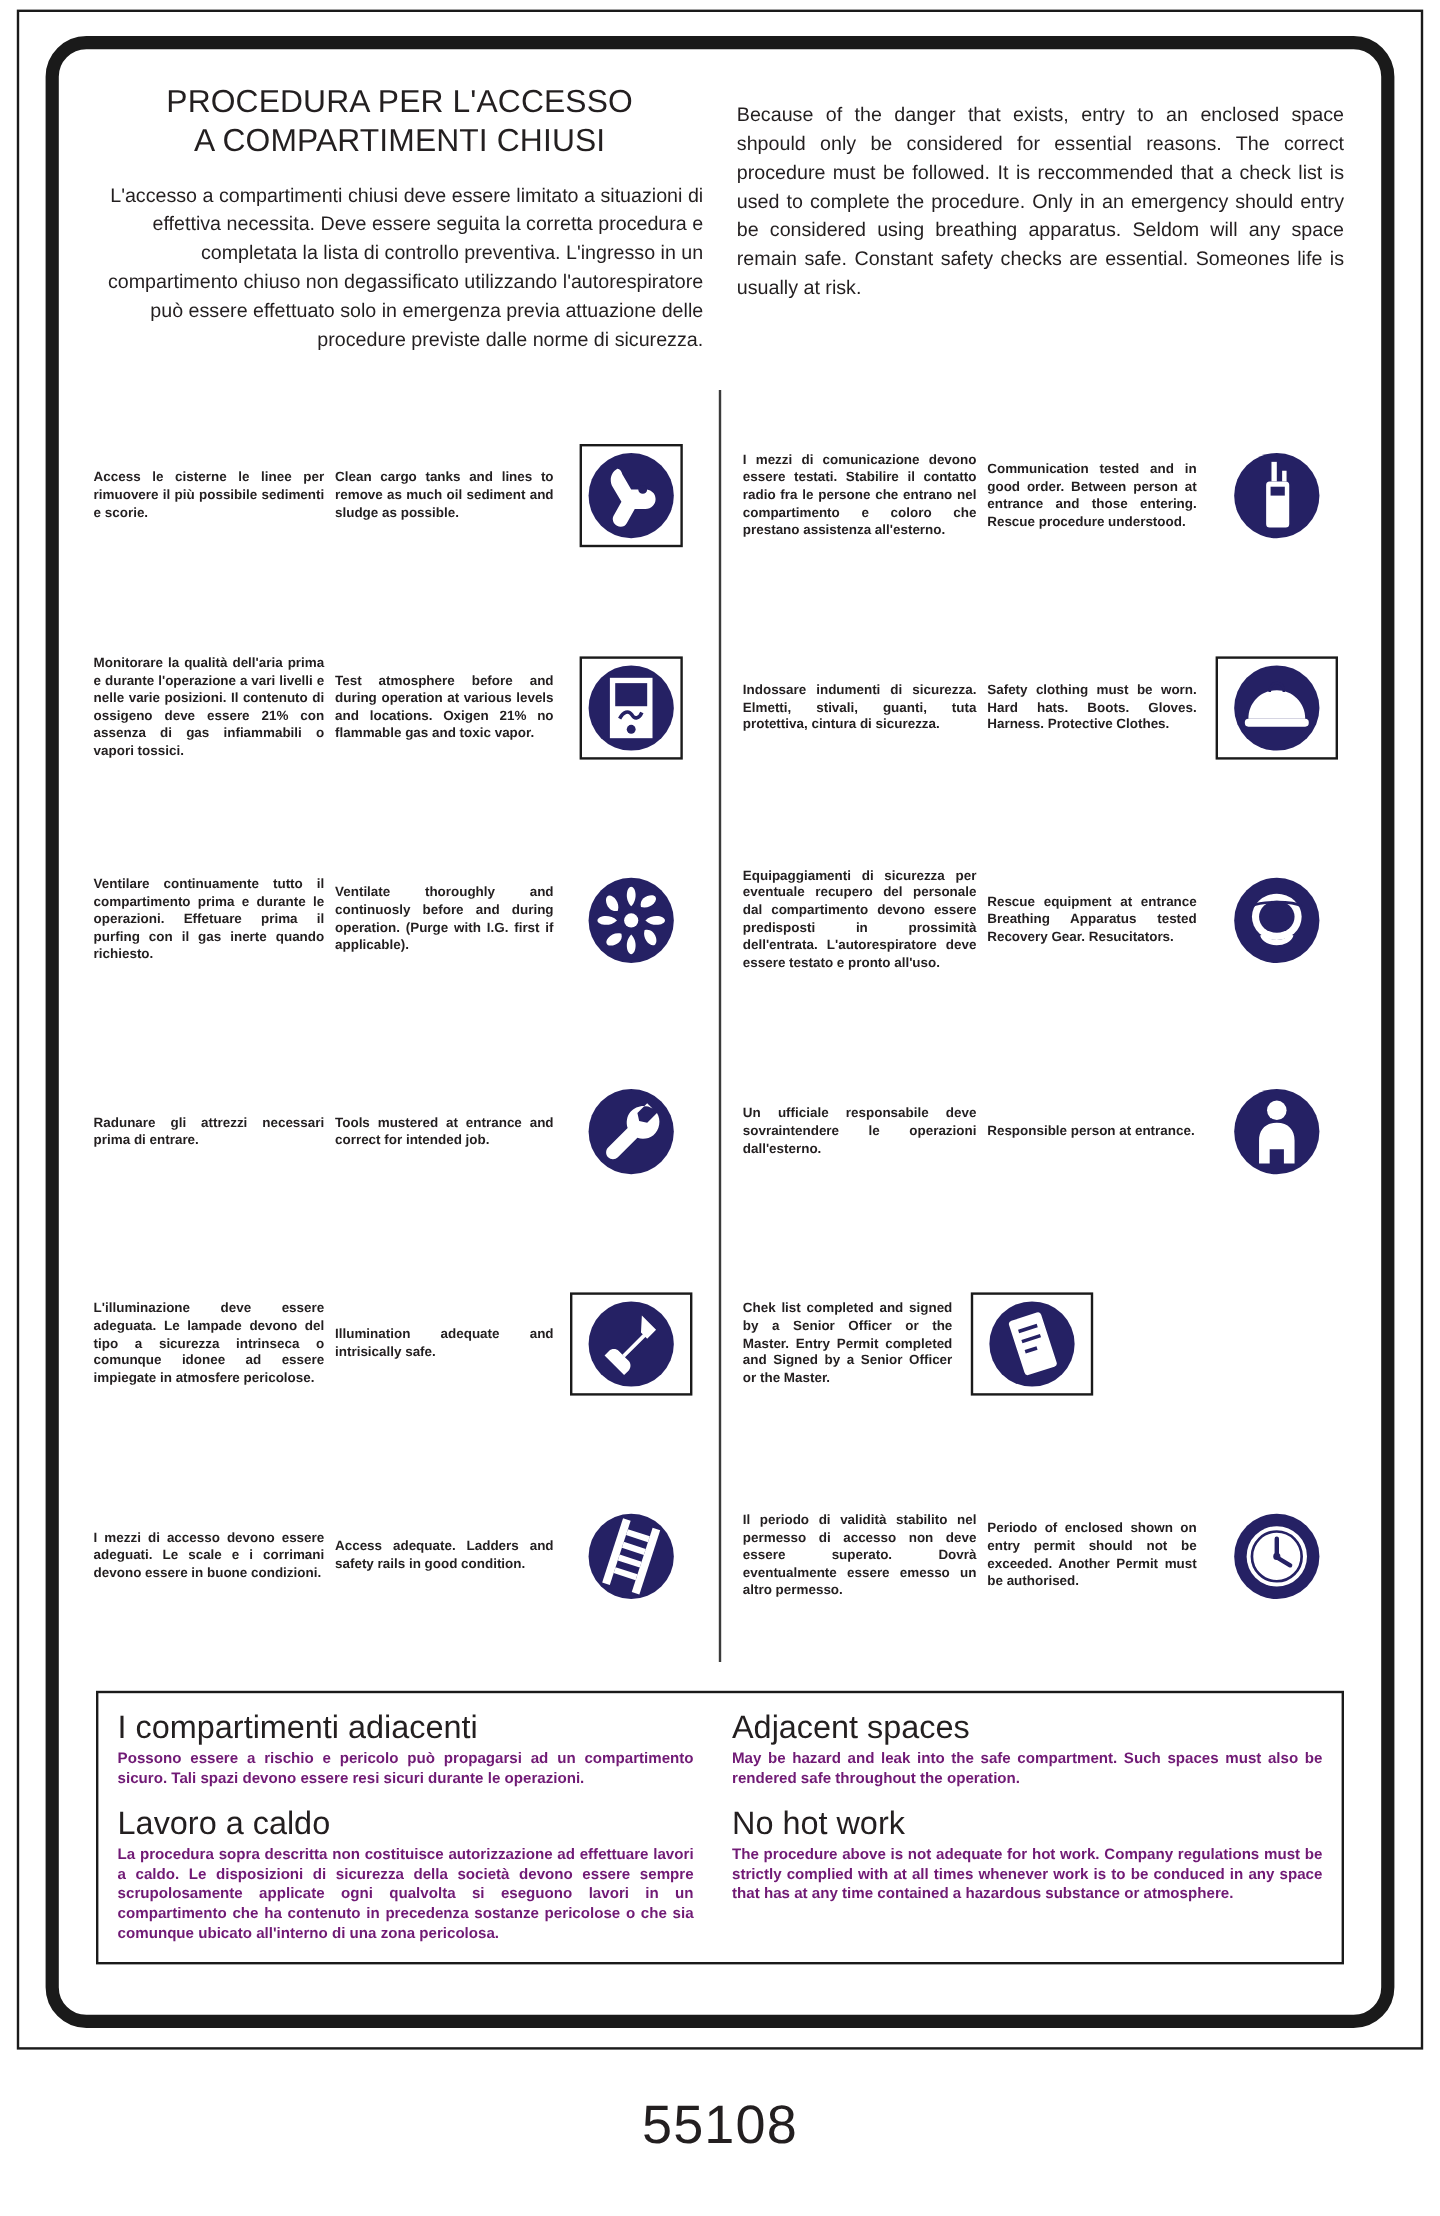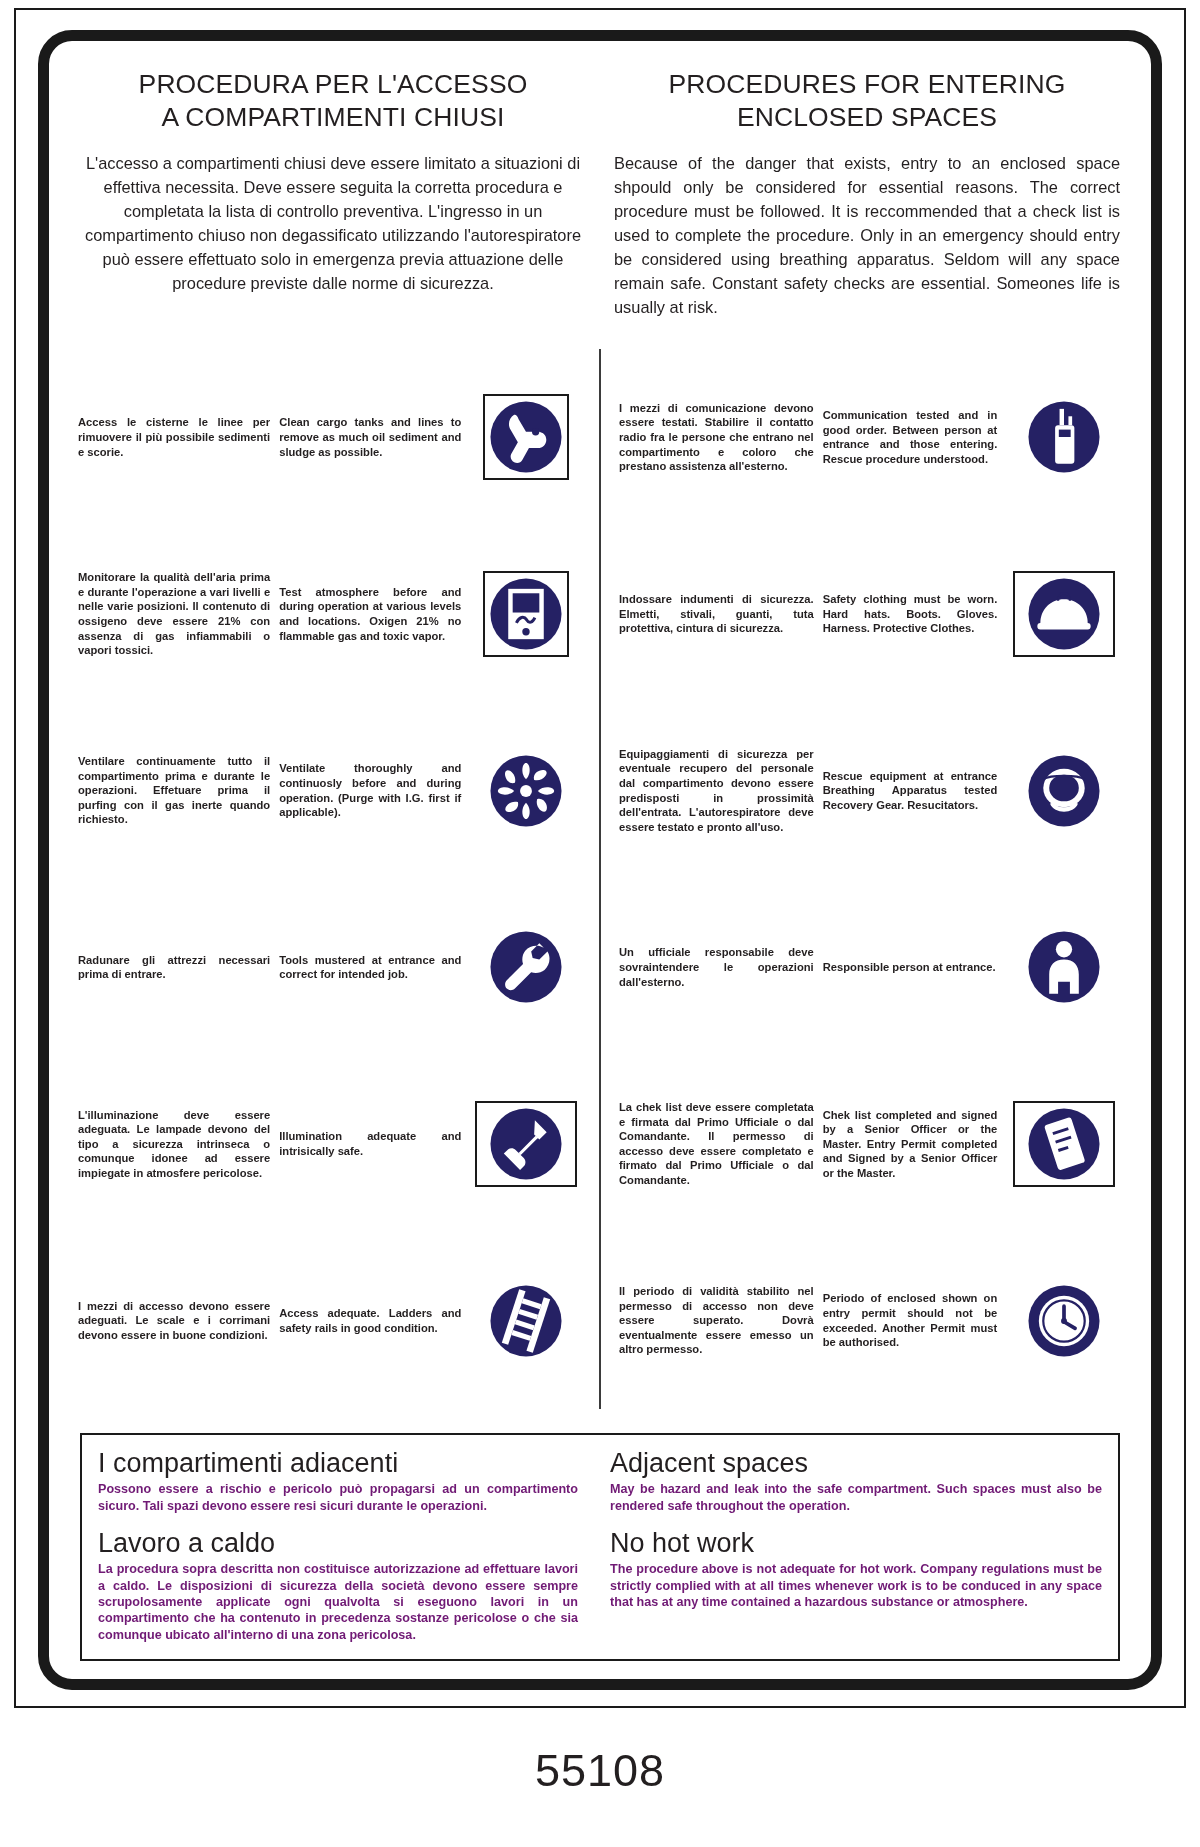--- a/index.html
+++ b/index.html
@@ -60,21 +60,21 @@
     margin:0 0 16px 0;
     white-space:pre-line;
   }
   .intro{
     font-size:16.4px;
     line-height:1.465;
     color:#231f20;
     font-weight:700;
     margin:0;
   }
-  .intro.it{ text-align:center; font-weight:400;}
+  .intro.it{ text-align:right; font-weight:400;}
   .intro.en{ text-align:justify; font-weight:400;margin-top:16px;}
 
   
   .body-row{
     display:flex;
     margin-top:30px;
     padding:0 4px;
   }
   .body-col{width:50%;}
   .body-col.right{
@@ -173,22 +173,20 @@
 
     <div class="head-row">
       <div class="head-col">
         <h1 class="head-title">PROCEDURA PER L'ACCESSO
 A COMPARTIMENTI CHIUSI</h1>
         <p class="intro it">L'accesso a compartimenti chiusi deve essere limitato a situazioni di effettiva necessita.
 Deve essere seguita la corretta procedura e completata la lista di controllo preventiva.
 L'ingresso in un compartimento chiuso non degassificato utilizzando l'autorespiratore può essere effettuato solo in emergenza previa attuazione delle procedure previste dalle norme di sicurezza.</p>
       </div>
       <div class="head-col">
-        <h1 class="head-title">PROCEDURES FOR ENTERING
-ENCLOSED SPACES</h1>
         <p class="intro en">Because of the danger that exists, entry to an enclosed space  shpould only be considered for essential reasons. The correct procedure must be followed. It is reccommended that a check list is used to complete the procedure. Only in an emergency should entry be considered using breathing apparatus. Seldom will any space remain safe. Constant safety checks are essential. Someones life is usually at risk.</p>
       </div>
     </div>
 
     <div class="body-row">
       <div class="body-col left" id="col-left">
           <div class="proc" style="height: 176.667px;">
             <div class="c-it">Access le cisterne le linee per rimuovere il più possibile sedimenti e scorie.</div>
             <div class="c-en">Clean cargo tanks and lines to remove as much oil sediment and sludge as possible.</div>
             <div class="c-ic">
@@ -336,21 +334,20 @@
               <div class="ic">
                 <svg width="74" height="74" viewBox="0 0 100 100">
                   <circle cx="50" cy="50" r="48" class="disc" fill="#252164"></circle>
                   <circle cx="50" cy="26" r="11" fill="#fff"></circle>
                   <path d="M50 40c-13 0-20 8-20 20v26h12v-16h16v16h12V60c0-12-7-20-20-20z" fill="#fff"></path>
                 </svg>
               </div>
             </div>
           </div>
           <div class="proc" style="height: 176.667px;">
-            <div class="c-it">La chek list deve essere completata e firmata dal Primo Ufficiale o dal Comandante. Il permesso di accesso deve essere completato e firmato dal Primo Ufficiale o dal Comandante.</div>
             <div class="c-en">Chek list completed and signed by a Senior Officer or the Master. Entry Permit completed and Signed by a Senior Officer or the Master.</div>
             <div class="c-ic">
               <div class="ic sq wide">
                 <svg width="74" height="74" viewBox="0 0 100 100">
                   <circle cx="50" cy="50" r="48" class="disc" fill="#252164"></circle>
                   <g transform="rotate(-18 50 50)">
                     <rect x="32" y="18" width="38" height="64" rx="4" fill="#fff"></rect>
                     <rect x="40" y="30" width="22" height="4" fill="#252164"></rect>
                     <rect x="40" y="42" width="22" height="4" fill="#252164"></rect>
                     <rect x="40" y="54" width="14" height="4" fill="#252164"></rect>

